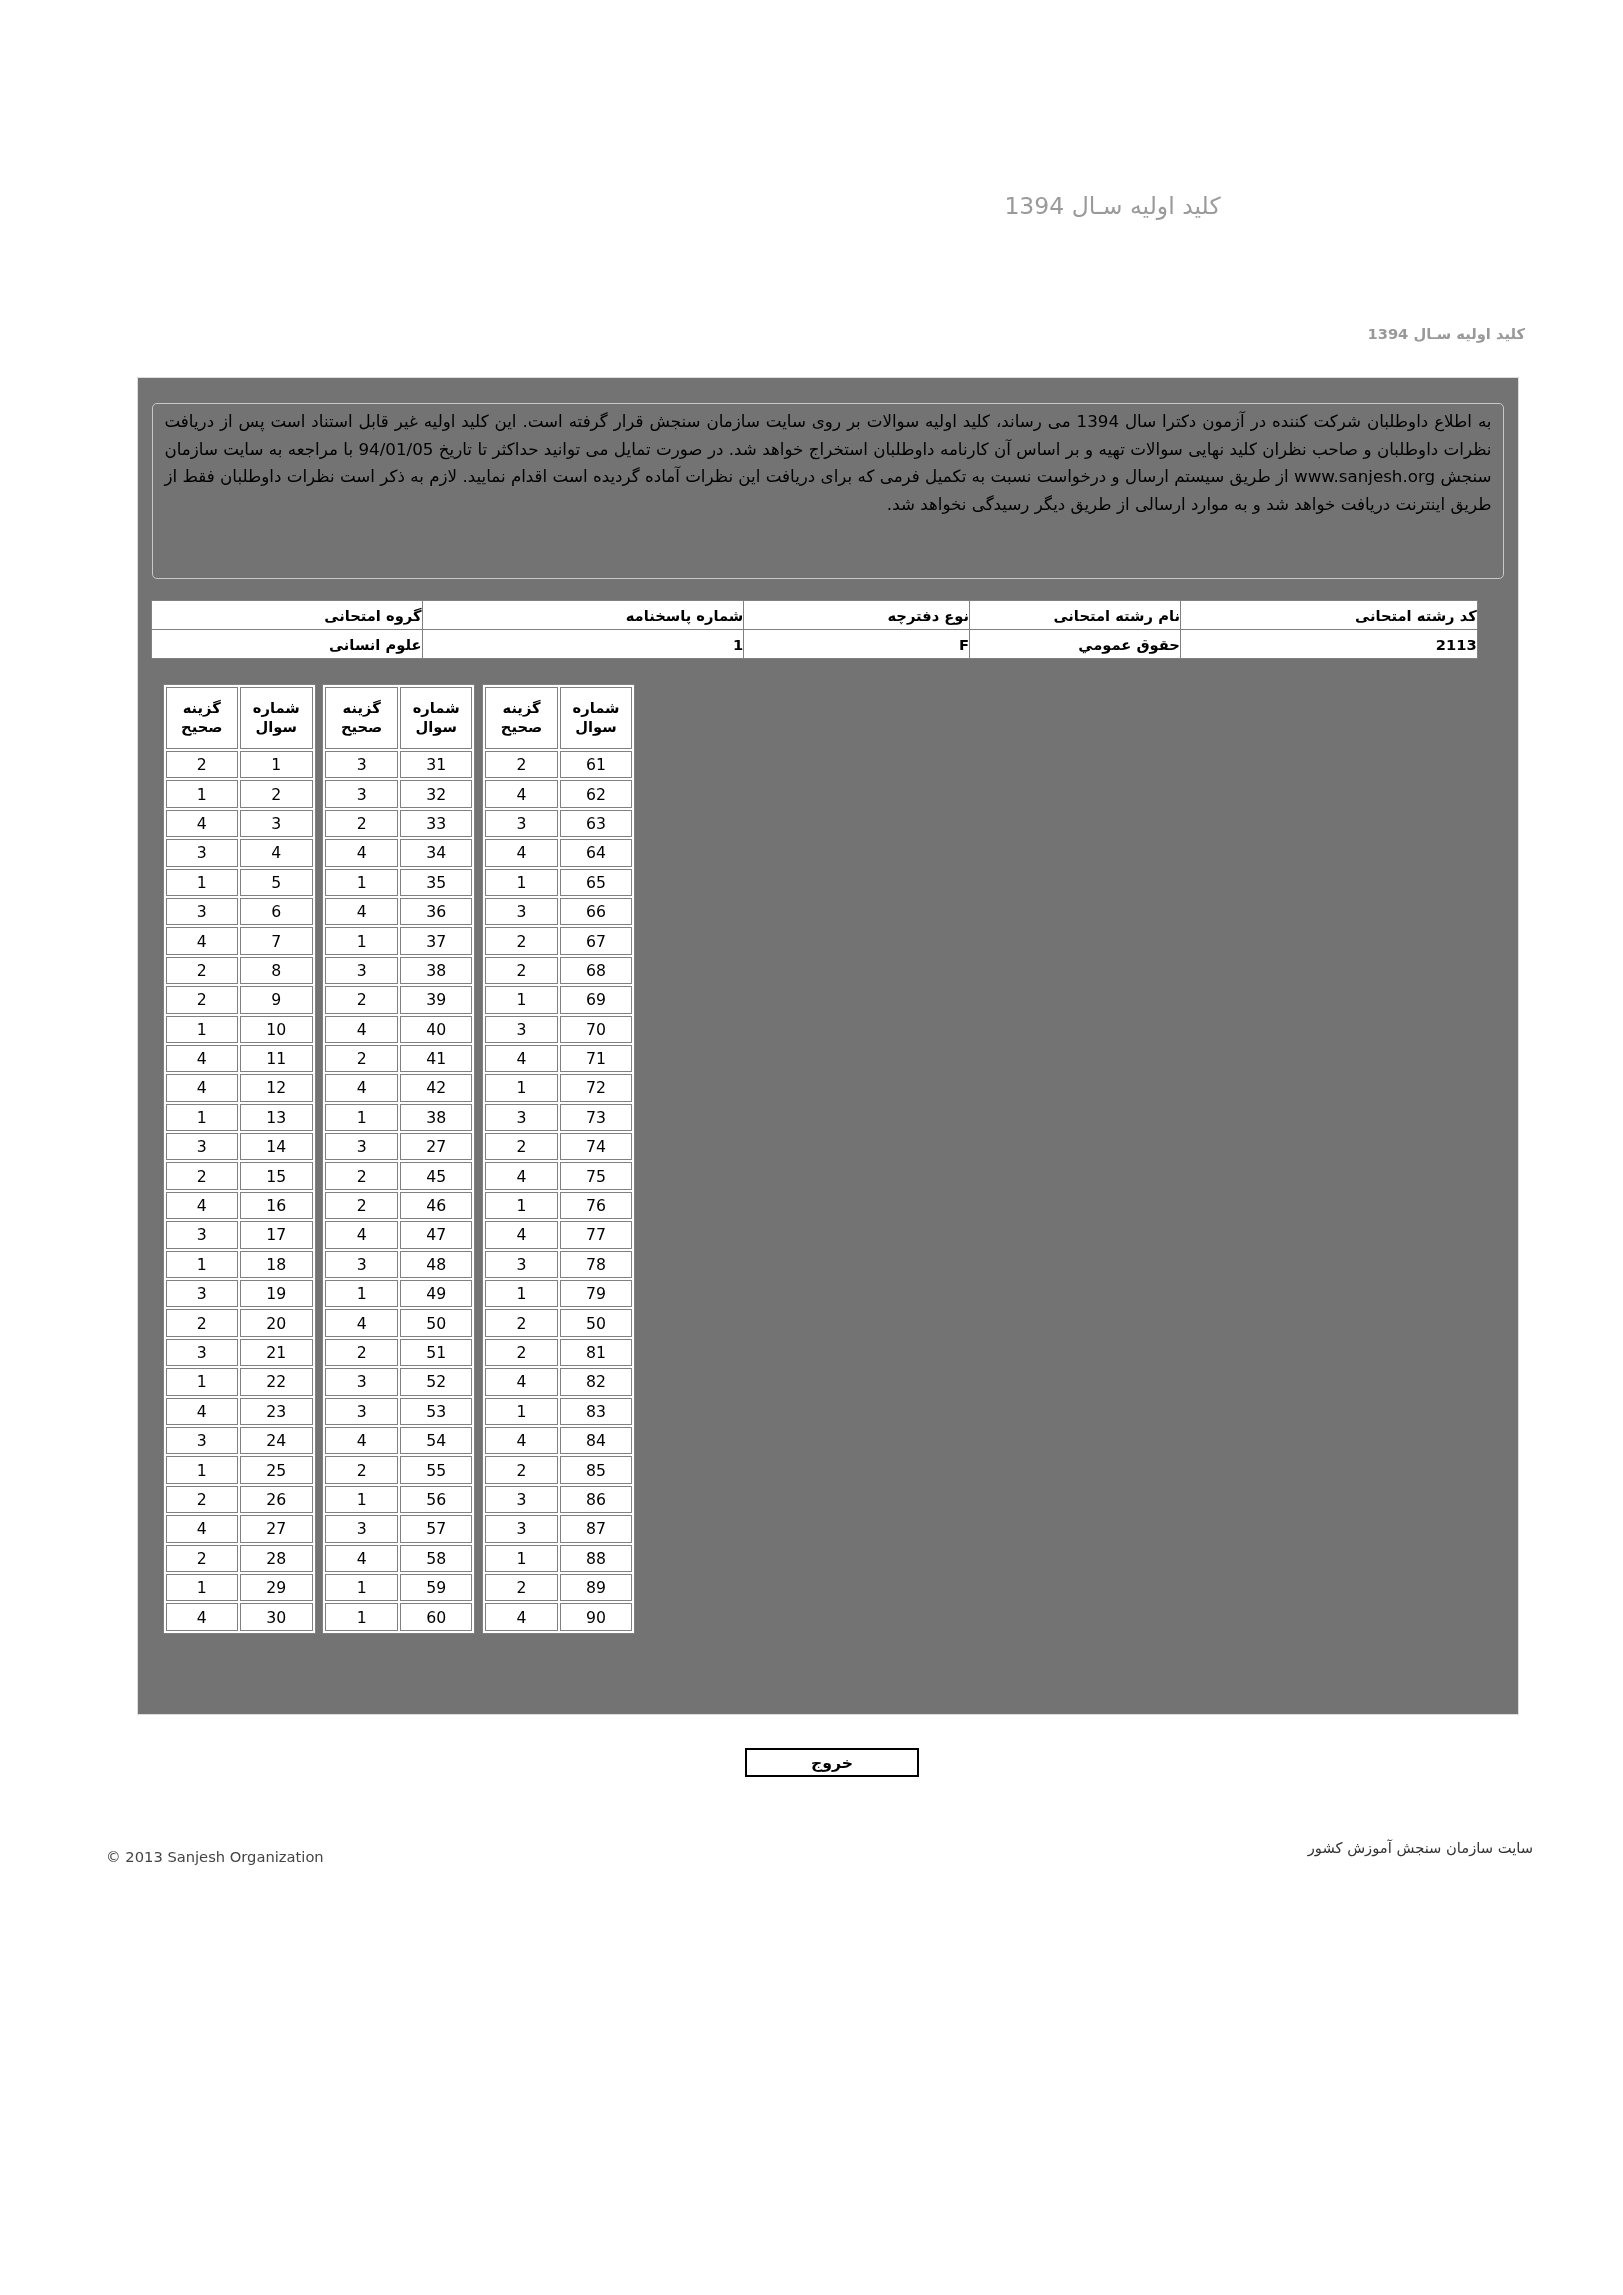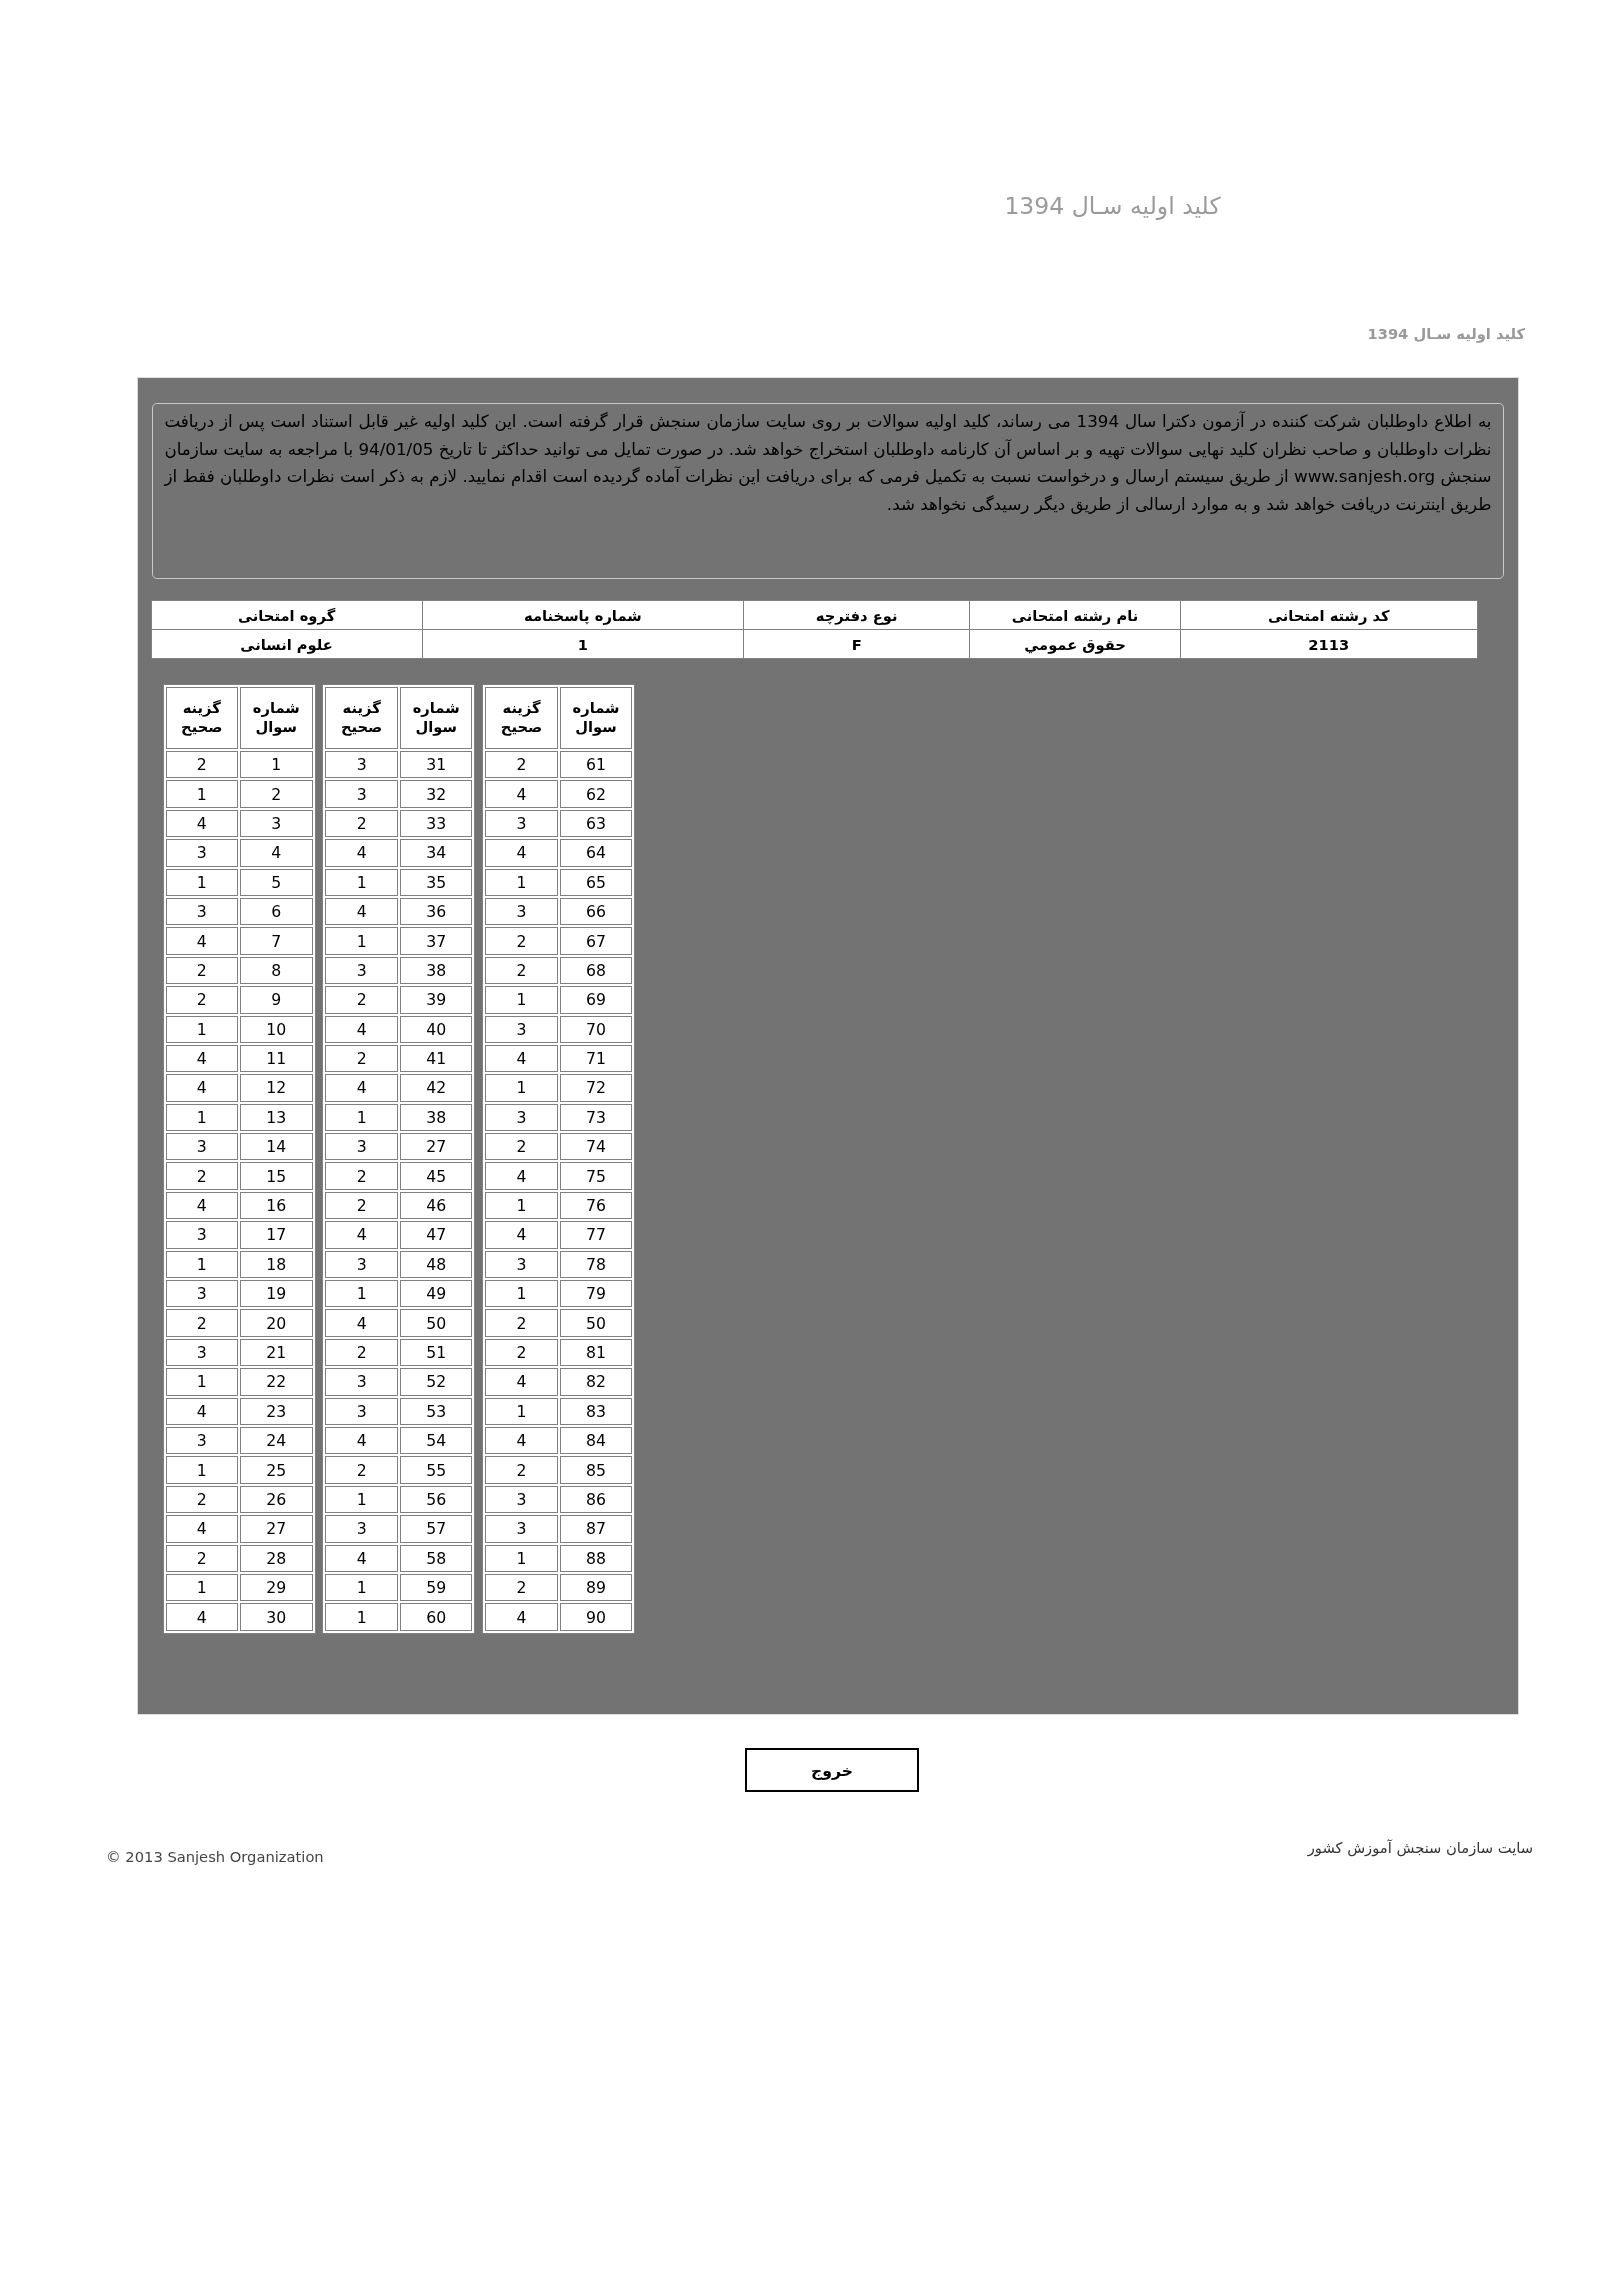--- a/index.html
+++ b/index.html
@@ -34,21 +34,21 @@
     direction: rtl; text-align: justify;
     font-size: 16.7px; line-height: 27.4px; color: #000;
   }
 
   .info-table {
     position: absolute; top: 222px; left: 12.7px;
     width: 1327px; direction: rtl;
     border-collapse: collapse; background: #fff;
   }
   .info-table th, .info-table td {
-    border: 1px solid #808080; text-align: center; height: 29px;
+    border: 1px solid #808080; text-align: right; height: 29px;
     font-size: 14.7px; padding: 2px 0;
   }
   .info-table th { font-weight: bold; }
   .info-table td { font-weight: bold; }
 
   .answers-row {
     position: absolute; top: 306px; left: 24.5px;
     display: flex; gap: 6.9px; direction: ltr;
   }
   table.answers {
@@ -62,21 +62,21 @@
     padding: 2px 3.9px; width: 50%;
   }
   table.answers td {
     border: 1px solid #808080; text-align: center;
     height: 27.4px; font-size: 15.7px; padding: 0 3.9px;
   }
   table.answers th span { display: block; }
 
   .exit-button {
     position: absolute; top: 1748px; left: 745px;
-    width: 174px; height: 44px;
+    width: 174px; height: 29px;
     background: #fff; border: 2px solid #000;
     font-family: "DejaVu Sans", "Liberation Sans", sans-serif;
     font-size: 15.7px; font-weight: bold; color: #000;
     cursor: pointer; direction: rtl;
   }
   .footer-left {
     position: absolute; top: 1848px; left: 106px;
     font-size: 14.7px; color: #444;
   }
   .footer-right {

